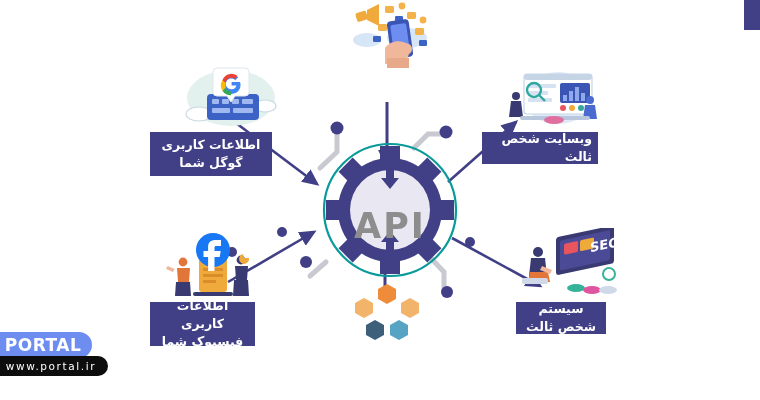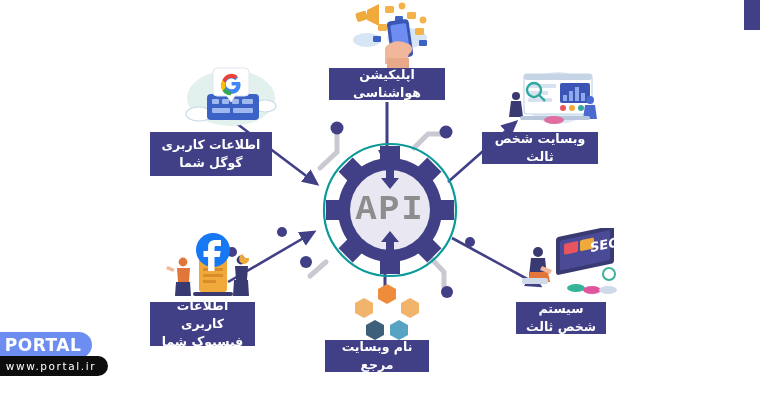--- a/index.html
+++ b/index.html
@@ -36,21 +36,21 @@
     direction: rtl;
     letter-spacing: 0px;
     box-sizing: border-box;
     padding: 4px 6px;
     z-index: 6;
   }
   .chip span { display: block; white-space: pre-line; }
 
   #chip-google   { left: 150px; top: 132px; width: 122px; height: 44px; }
   #chip-weather  { left: 329px; top: 68px;  width: 116px; height: 32px; }
-  #chip-website  { left: 482px; top: 132px; width: 116px; height: 32px; }
+  #chip-website  { left: 482px; top: 132px; width: 116px; height: 32px; text-align: right; }
   #chip-facebook { left: 150px; top: 302px; width: 105px; height: 44px; }
   #chip-refname  { left: 325px; top: 340px; width: 104px; height: 32px; }
   #chip-system   { left: 516px; top: 302px; width: 90px; height: 32px; }
 
   
   .illus { position: absolute; z-index: 4; }
   #ill-google   { left: 181px; top: 62px;  width: 100px; height: 70px; }
   #ill-weather  { left: 345px; top: 2px;   width: 100px; height: 66px; }
   #ill-website  { left: 500px; top: 64px;  width: 104px; height: 66px; }
   #ill-facebook { left: 163px; top: 228px; width: 100px; height: 72px; }
@@ -59,31 +59,30 @@
 
   
   #gear-wrap {
     position: absolute;
     left: 296px; top: 140px;
     width: 188px; height: 140px;
     z-index: 5;
   }
   #api-text {
     position: absolute;
-    left: 0; top: 0;
+    left: 0; top: 16px;
     width: 188px; height: 140px;
     display: flex;
     align-items: center;
     justify-content: center;
     font-size: 35px;
     font-weight: 700;
     color: #8d8d8d;
     letter-spacing: 2px;
     pointer-events: none;
-    font-family: Liberation Mono, monospace;
   }
 
   
   #watermark { position: absolute; left: 0; top: 332px; z-index: 9; }
   #wm-portal {
     position: absolute; left: -14px; top: 0;
     width: 106px; height: 26px;
     background: #6d8ef0;
     border-radius: 13px;
     display: flex; align-items: center; justify-content: center;
@@ -329,32 +328,26 @@
       <path d="M14,44 h18 l2,10 h-22 z" fill="#e2763a"></path>
       <rect x="6" y="50" width="26" height="6" rx="2" fill="#cfd9e8"></rect>
       <path d="M26,38 l10,4 l-2,4 l-10,-4 z" fill="#f0b79a"></path>
     </svg>
   </div>
 
   <div class="chip" id="chip-google">
     <span>اطلاعات کاربری
 گوگل شما</span>
   </div>
-  <div class="chip" id="chip-weather">
-    <span>اپلیکیشن هواشناسی</span>
-  </div>
   <div class="chip" id="chip-website">
     <span>وبسایت شخص ثالث</span>
   </div>
   <div class="chip" id="chip-facebook">
     <span>اطلاعات کاربری
 فیسبوک شما</span>
-  </div>
-  <div class="chip" id="chip-refname">
-    <span>نام وبسایت مرجع</span>
   </div>
   <div class="chip" id="chip-system">
     <span>سیستم شخص ثالث</span>
   </div>
 
   <div id="watermark">
     <div id="wm-portal">
       <span>PORTAL</span>
     </div>
     <div id="wm-url">

